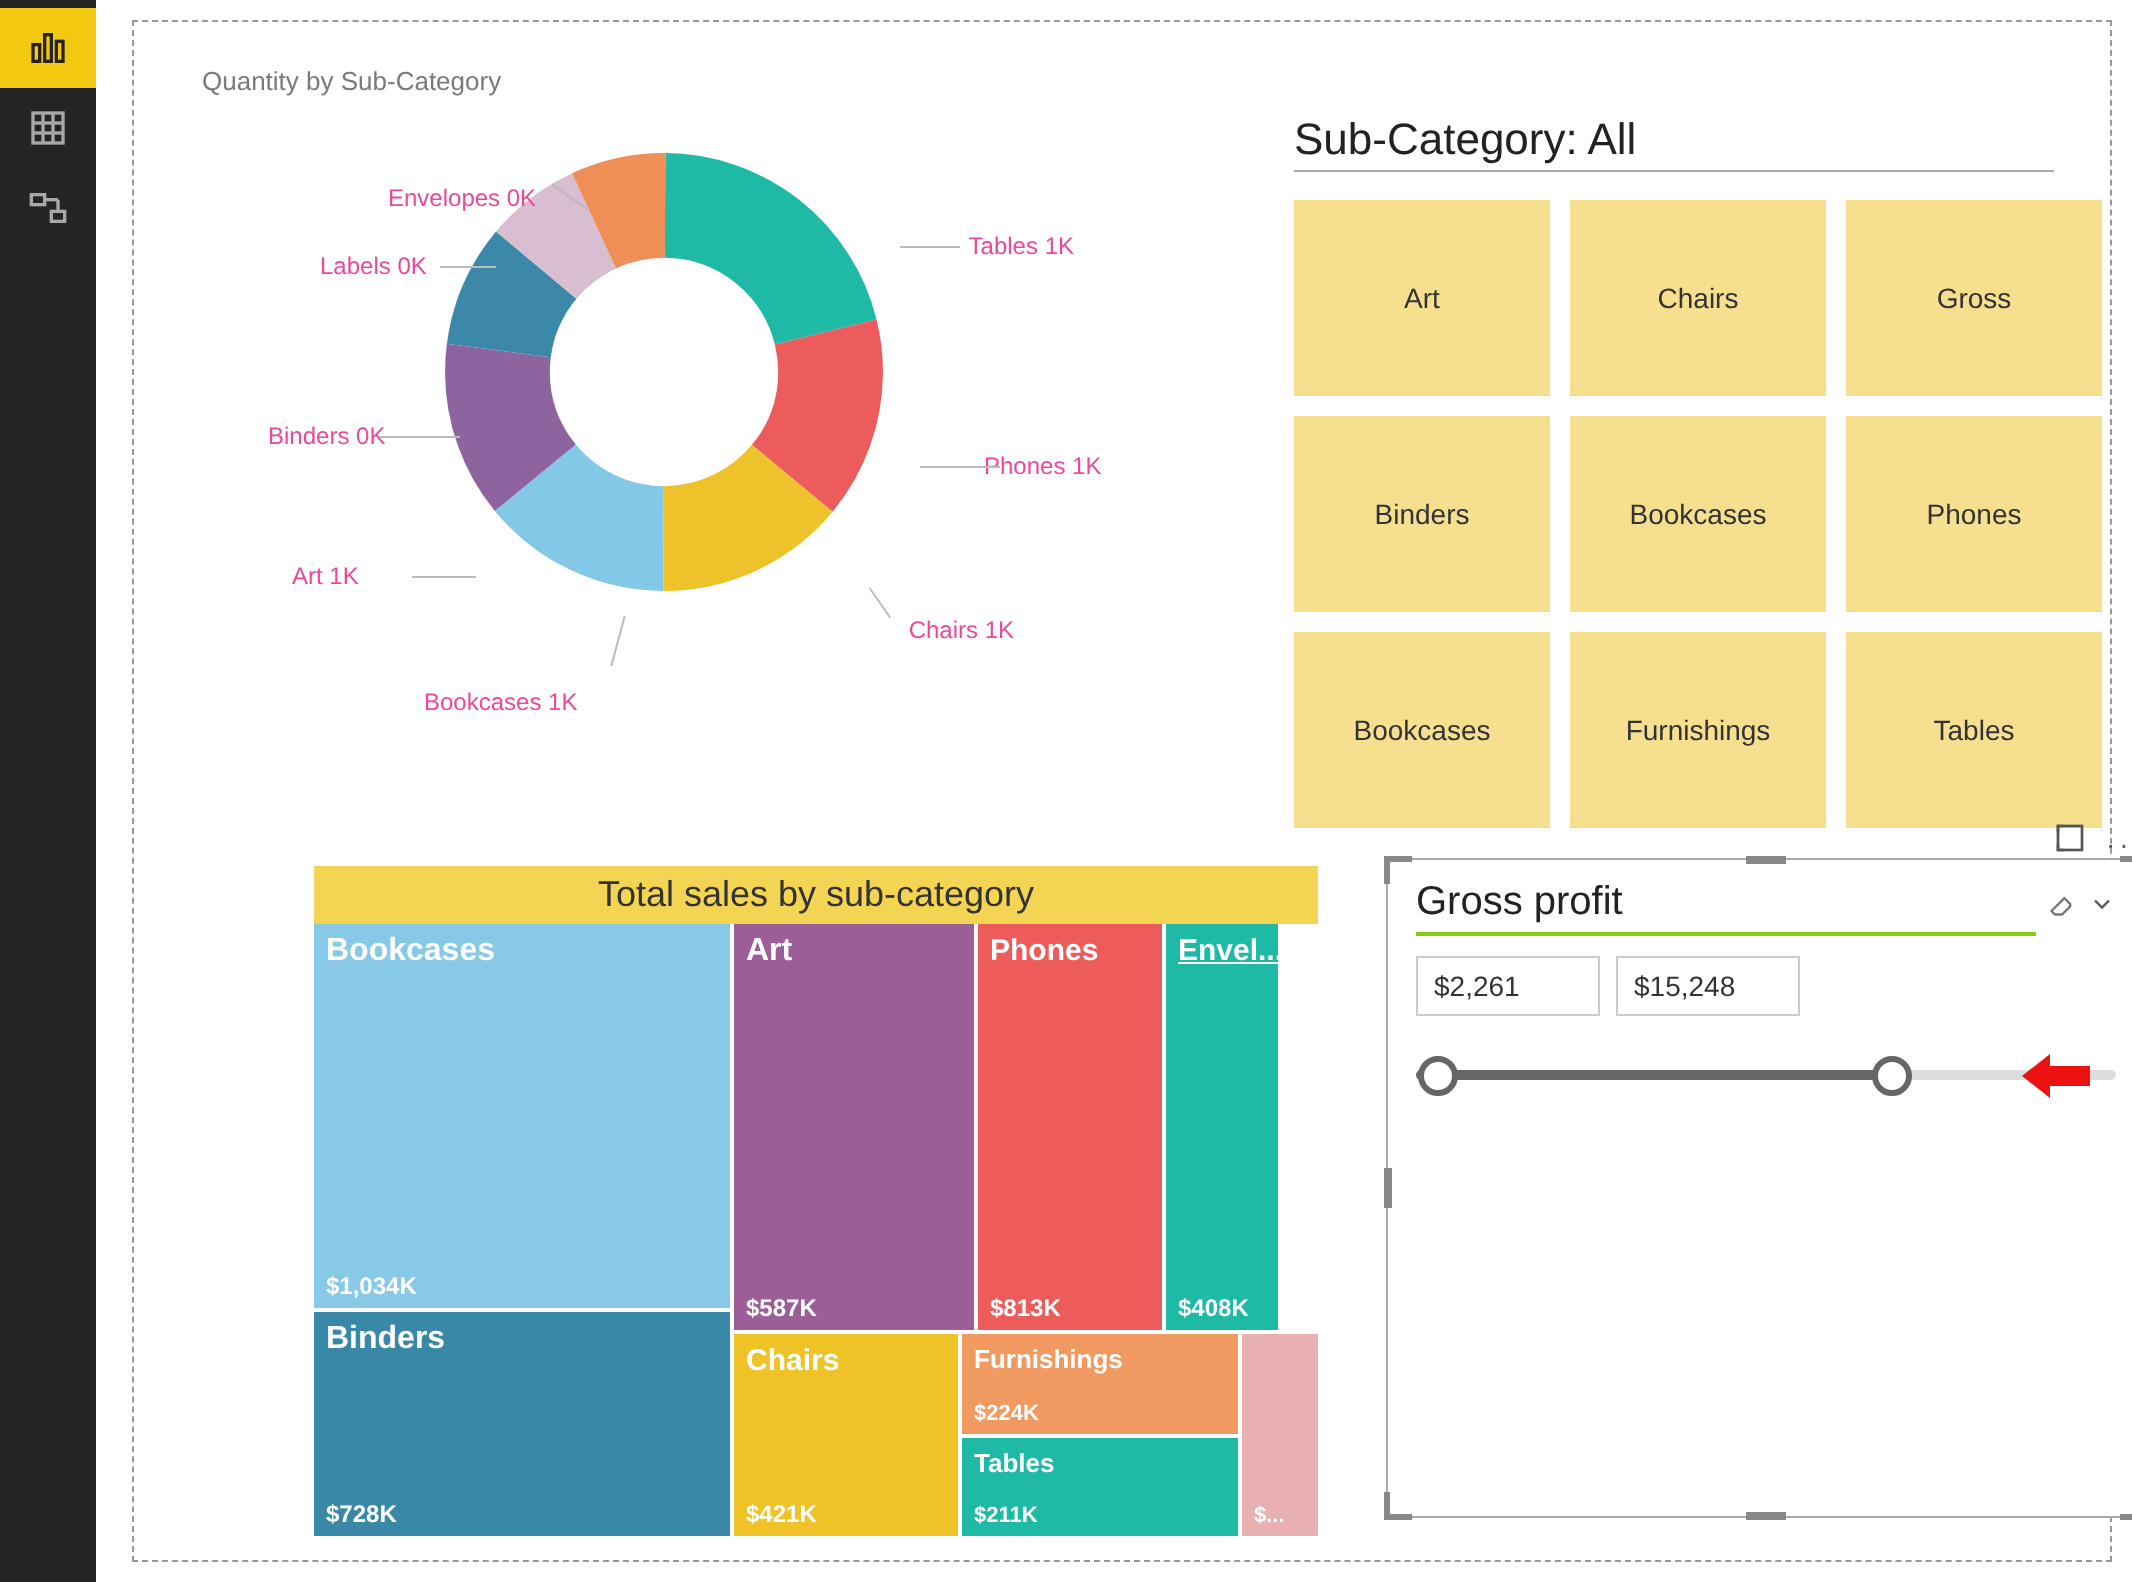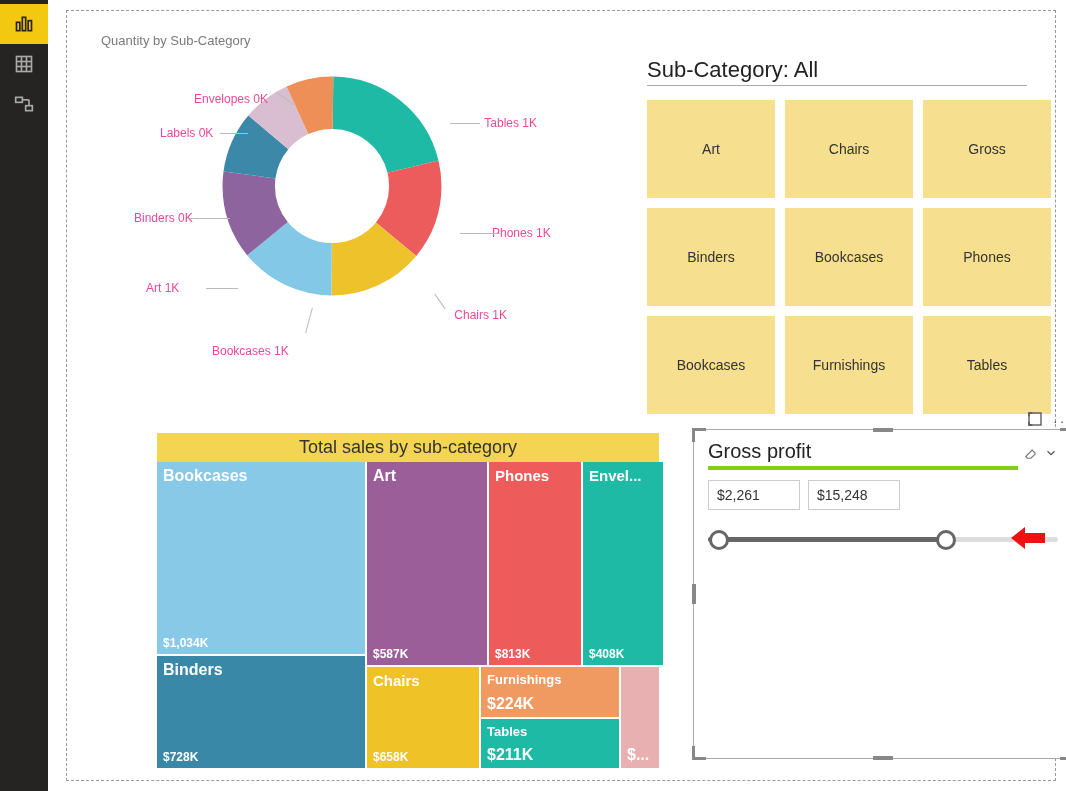--- a/index.html
+++ b/index.html
@@ -25,40 +25,40 @@
   .slicer-wrap { position:absolute; left:580px; top:46px; width:430px; }
   .slicer-title { font-size:22px; color:#222; border-bottom:1px solid #aaa; padding-bottom:2px; margin-bottom:14px; width:380px; }
   .slicer-grid { display:grid; grid-template-columns: repeat(3, 128px); grid-auto-rows:98px; gap:10px; }
   .slicer-cell { background:#f6df8e; display:flex; align-items:center; justify-content:center; font-size:14px; color:#333; }
 
   .treemap-wrap { position:absolute; left:90px; top:422px; width:502px; }
   .treemap-title { background:#f4d453; text-align:center; font-size:18px; color:#333; padding:4px 0; }
   .treemap { position:relative; width:502px; height:306px; }
   .tm-cell { position:absolute; color:#fff; font-weight:bold; padding:5px 6px; font-size:13px; }
   .tm-cell .val { position:absolute; bottom:4px; left:6px; font-size:12px; }
-  .tm-cell .val2 { position:absolute; bottom:4px; left:6px; font-size:16px; }
+  .tm-cell .val2 { position:absolute; bottom:4px; left:6px; font-size:11px; }
 
   .gp-wrap { position:absolute; left:626px; top:418px; width:380px; height:330px; }
   .gp-toolbar { position:absolute; right:0; top:-18px; display:flex; gap:10px; align-items:center; }
   .gp-toolbar svg { width:16px; height:16px; stroke:#555; fill:none; }
   .gp-dots { color:#555; letter-spacing:2px; font-size:14px; }
   .gp-box { position:relative; width:100%; height:100%; border:1px solid #aaa; background:#fff; }
   .gp-corner { position:absolute; width:14px; height:14px; }
   .gp-corner.tl { top:-2px; left:-2px; border-top:3px solid #888; border-left:3px solid #888; }
   .gp-corner.tr { top:-2px; right:-2px; border-top:3px solid #888; border-right:3px solid #888; }
   .gp-corner.bl { bottom:-2px; left:-2px; border-bottom:3px solid #888; border-left:3px solid #888; }
   .gp-corner.br { bottom:-2px; right:-2px; border-bottom:3px solid #888; border-right:3px solid #888; }
   .gp-mid { position:absolute; width:4px; height:20px; background:#888; }
   .gp-mid.l { left:-2px; top:calc(50% - 10px); }
   .gp-midh { position:absolute; height:4px; width:20px; background:#888; }
   .gp-midh.t { top:-2px; left:calc(50% - 10px); }
   .gp-midh.b { bottom:-2px; left:calc(50% - 10px); }
 
   .gp-header { padding:10px 14px 4px; display:flex; align-items:center; }
-  .gp-title { font-size:20px; color:#222; flex:1; border-bottom:4px solid #84cc16; padding-bottom:3px; }
+  .gp-title { font-size:20px; color:#222; flex:1; border-bottom:2px solid #84cc16; padding-bottom:3px; }
   .gp-clear { margin:0 6px; }
   .gp-inputs { display:flex; gap:8px; padding:6px 14px; }
   .gp-inputs input { width:92px; padding:6px 8px; border:1px solid #ccc; font-size:14px; color:#333; }
   .gp-slider { position:relative; margin:14px 14px 0; height:20px; }
   .gp-track { position:absolute; left:0; right:0; top:7px; height:5px; background:#ddd; border-radius:3px; }
   .gp-track-fill { position:absolute; left:0; top:7px; height:5px; background:#666; border-radius:3px; }
   .gp-handle { position:absolute; width:20px; height:20px; border:3px solid #666; border-radius:50%; background:#fff; top:0; transform:translateX(-50%); }
 
   .red-arrow { position:absolute; right:10px; top:516px; }
 
@@ -156,27 +156,27 @@
             <span class="val">$728K</span>
           </div>
           <div class="tm-cell" style="left:210px; top:0; width:120px; height:203px; background:#9c5e98;">
             <span style="font-size:16px;">Art</span>
             <span class="val">$587K</span>
           </div>
           <div class="tm-cell" style="left:332px; top:0; width:92px; height:203px; background:#ee5b5b;">
             <span style="font-size:15px;">Phones</span>
             <span class="val">$813K</span>
           </div>
-          <div class="tm-cell" style="left:426px; top:0; width:80px; height:203px; background:#1ebaa6;">
+          <div class="tm-cell" style="left:426px; top:0; width:56px; height:203px; background:#1ebaa6;text-decoration:underline;">
             <span style="font-size:15px;">Envel...</span>
             <span class="val">$408K</span>
           </div>
           <div class="tm-cell" style="left:210px; top:205px; width:112px; height:101px; background:#efc228;">
             <span style="font-size:15px;">Chairs</span>
-            <span class="val">$658K</span>
+            <span class="val">$421K</span>
           </div>
           <div class="tm-cell" style="left:324px; top:205px; width:138px; height:50px; background:#f09961; font-size:13px;">
             <span>Furnishings</span>
             <span class="val2">$224K</span>
           </div>
           <div class="tm-cell" style="left:324px; top:257px; width:138px; height:49px; background:#1ebaa6; font-size:13px;">
             <span>Tables</span>
             <span class="val2">$211K</span>
           </div>
           <div class="tm-cell" style="left:464px; top:205px; width:38px; height:101px; background:#e8b0b0; font-size:11px;">

